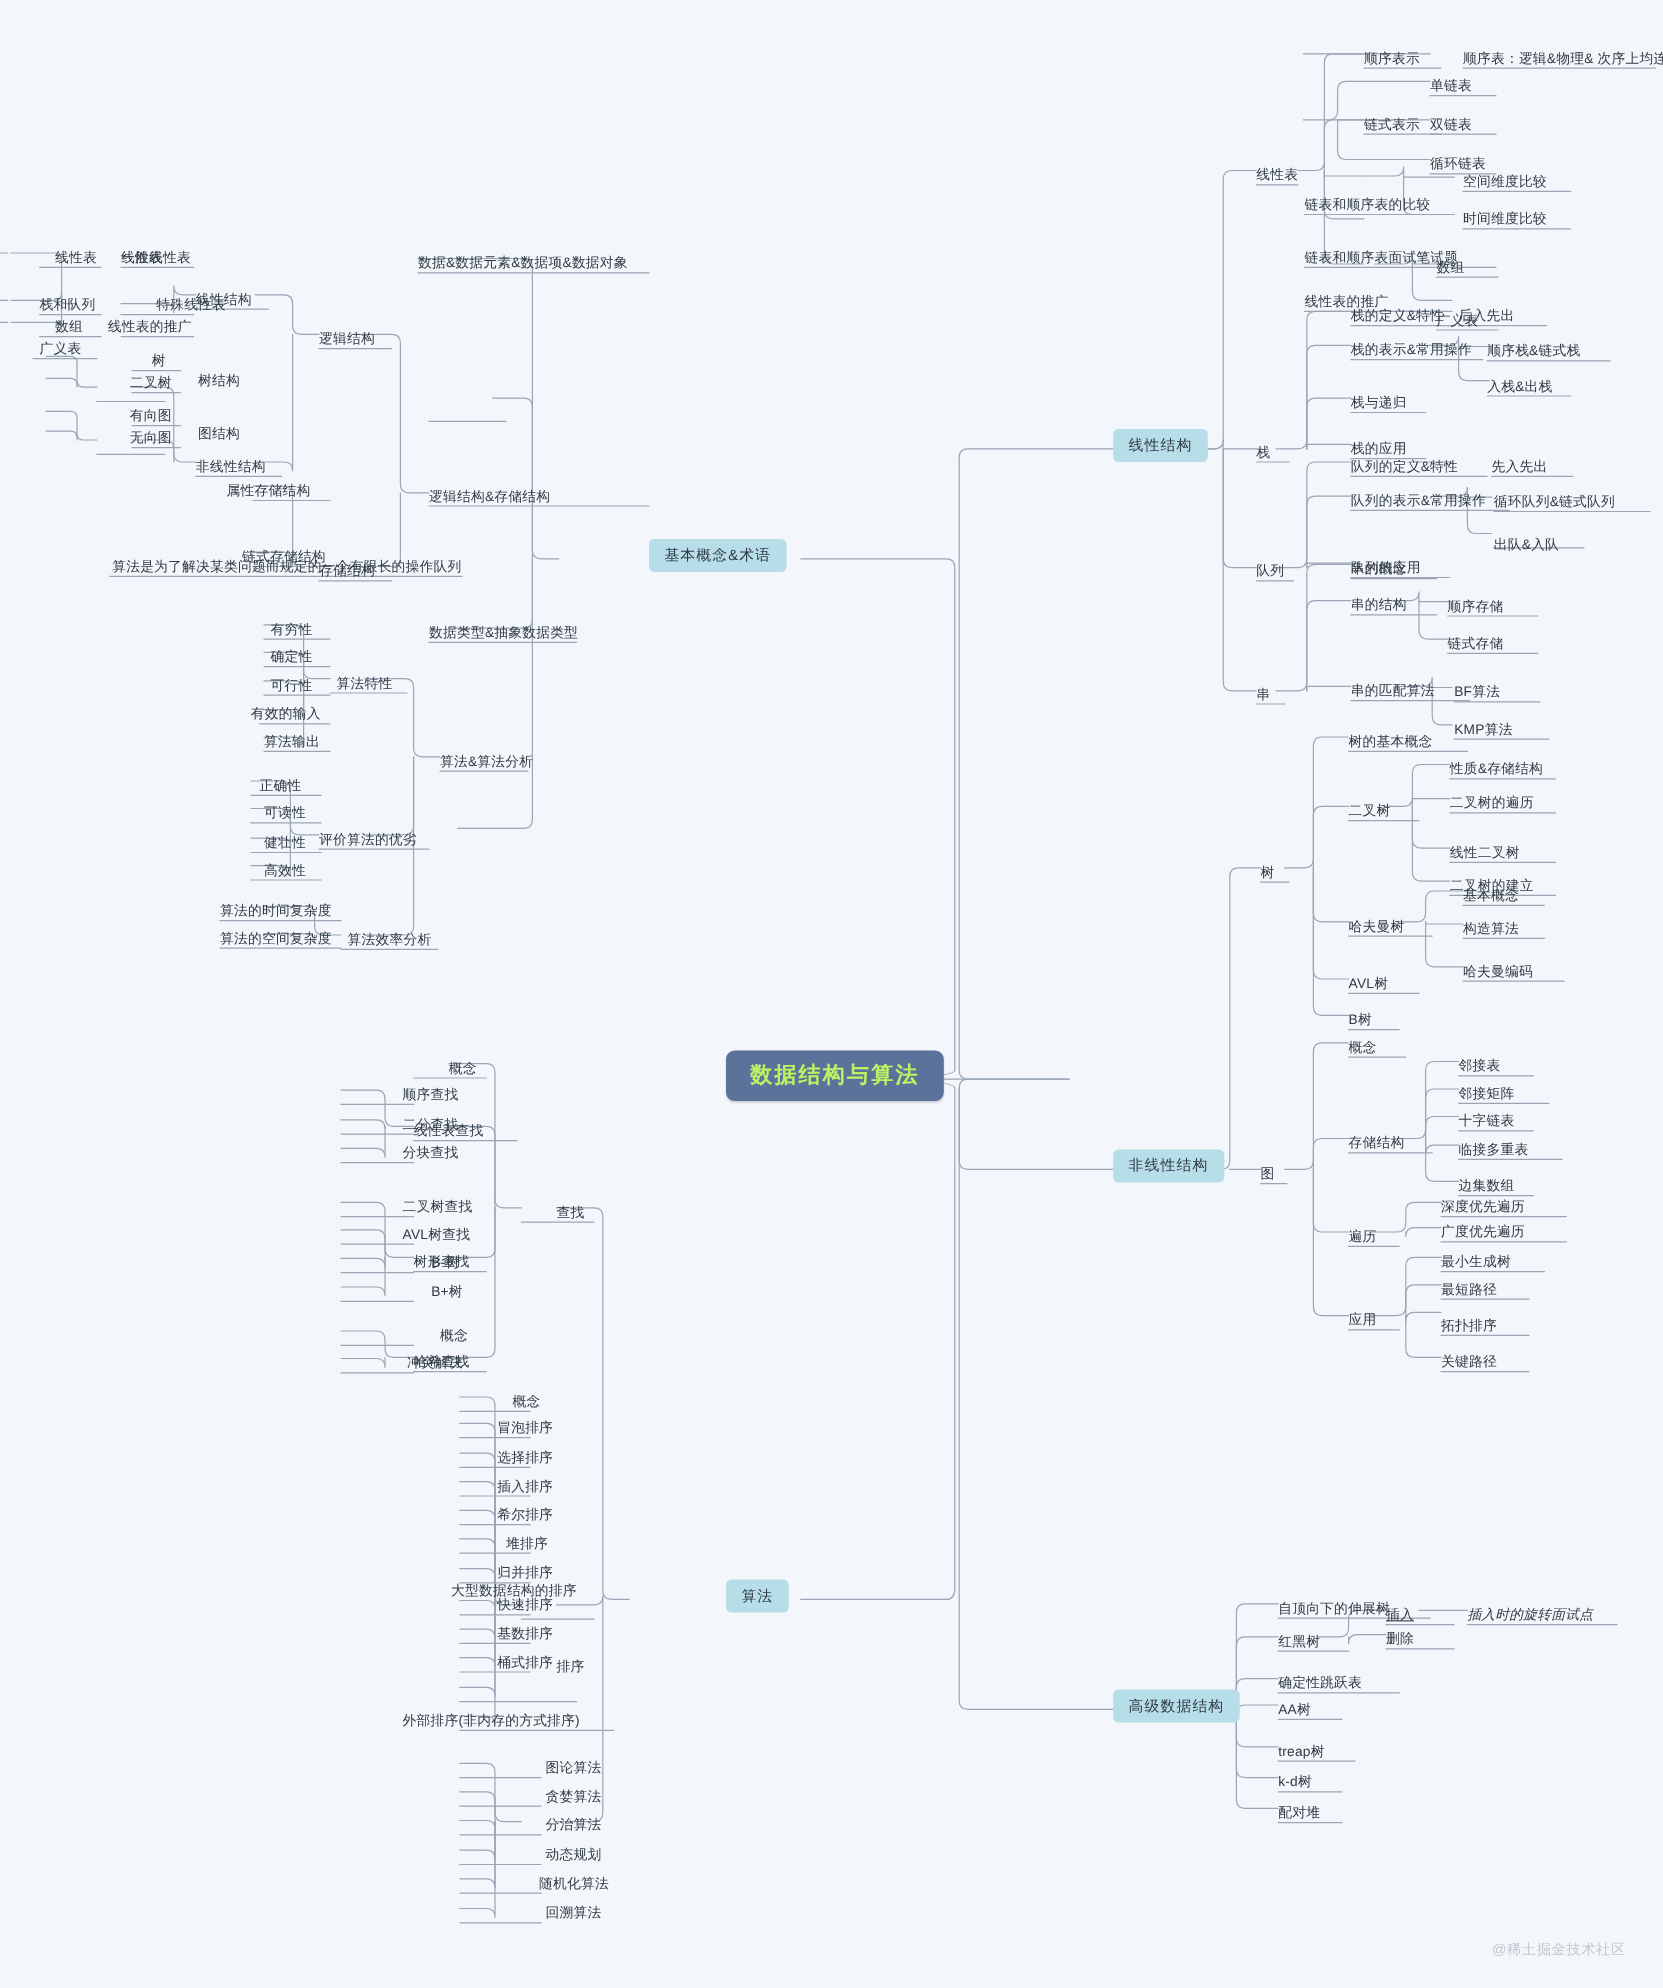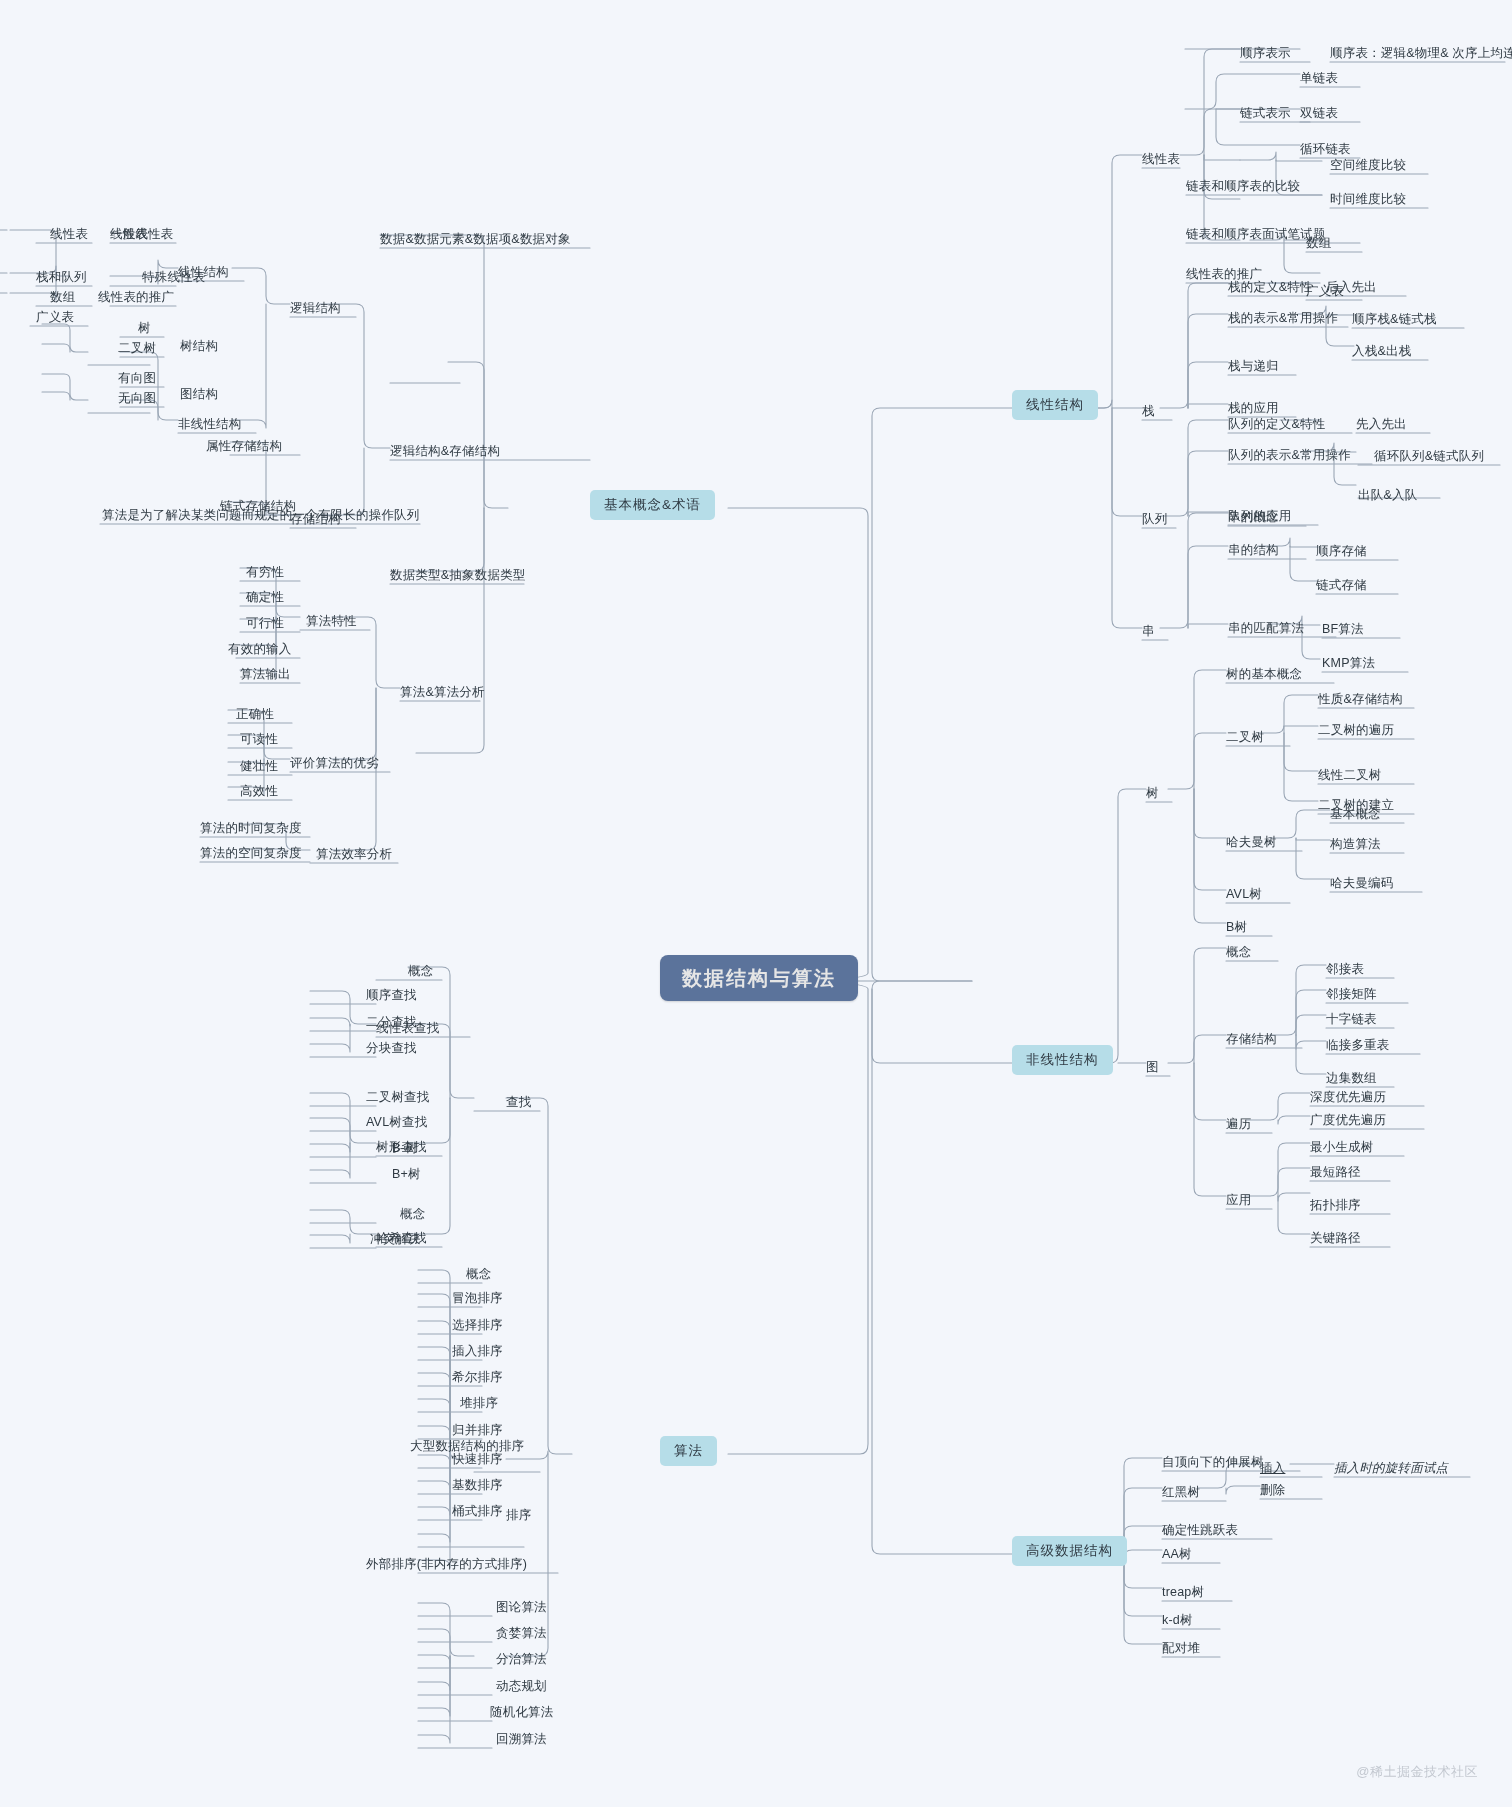--- a/index.html
+++ b/index.html
@@ -26,21 +26,21 @@
   .node {
     position: absolute;
     white-space: nowrap;
     font-size: 12.5px;
     color: #2f3a43;
     line-height: 1;
     letter-spacing: 0.2px;
   }
   .node.center {
     background: #5b739b;
-    color: #e5e5e5;
+    color: #bef264;
     font-size: 20px;
     font-weight: bold;
     padding: 13px 22px;
     border-radius: 8px;
     letter-spacing: 2px;
     box-shadow: 0 1px 2px rgba(0,0,0,0.15);
   }
   .node.cat {
     background: #b6dde8;
     color: #2f3a43;
@@ -451,21 +451,21 @@
   <div class="node" style="left:1228px; top:312px;">栈的表示&amp;常用操作</div>
   <div class="node" style="left:1352px; top:313px;">顺序栈&amp;链式栈</div>
   <div class="node" style="left:1352px; top:345px;">入栈&amp;出栈</div>
   <div class="node" style="left:1228px; top:360px;">栈与递归</div>
   <div class="node" style="left:1228px; top:402px;">栈的应用</div>
 
   <div class="node" style="left:1142px; top:513px;">队列</div>
   <div class="node" style="left:1228px; top:418px;">队列的定义&amp;特性</div>
   <div class="node" style="left:1356px; top:418px;">先入先出</div>
   <div class="node" style="left:1228px; top:449px;">队列的表示&amp;常用操作</div>
-  <div class="node" style="left:1358px; top:450px;margin-left:16px;">循环队列&amp;链式队列</div>
+  <div class="node" style="left:1358px; top:450px;">循环队列&amp;链式队列</div>
   <div class="node" style="left:1358px; top:489px;">出队&amp;入队</div>
   <div class="node" style="left:1228px; top:510px;">队列的应用</div>
 
   <div class="node" style="left:1142px; top:625px;">串</div>
   <div class="node" style="left:1228px; top:511px;">串的概念</div>
   <div class="node" style="left:1228px; top:544px;">串的结构</div>
   <div class="node" style="left:1316px; top:545px;">顺序存储</div>
   <div class="node" style="left:1316px; top:579px;">链式存储</div>
   <div class="node" style="left:1228px; top:622px;">串的匹配算法</div>
   <div class="node" style="left:1322px; top:623px;">BF算法</div>

